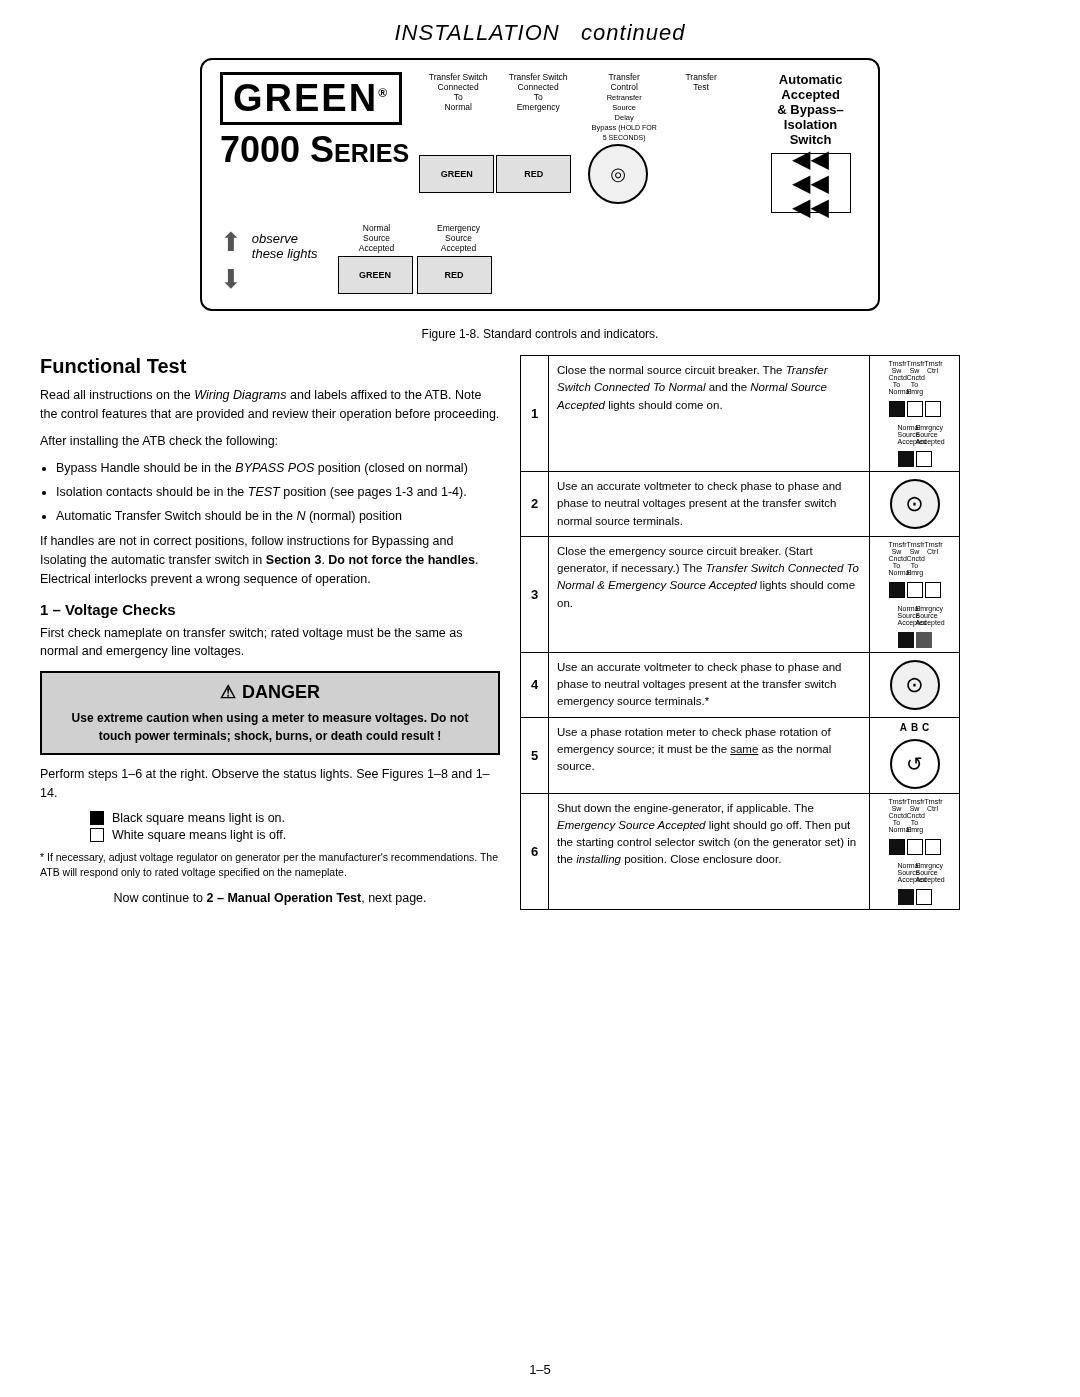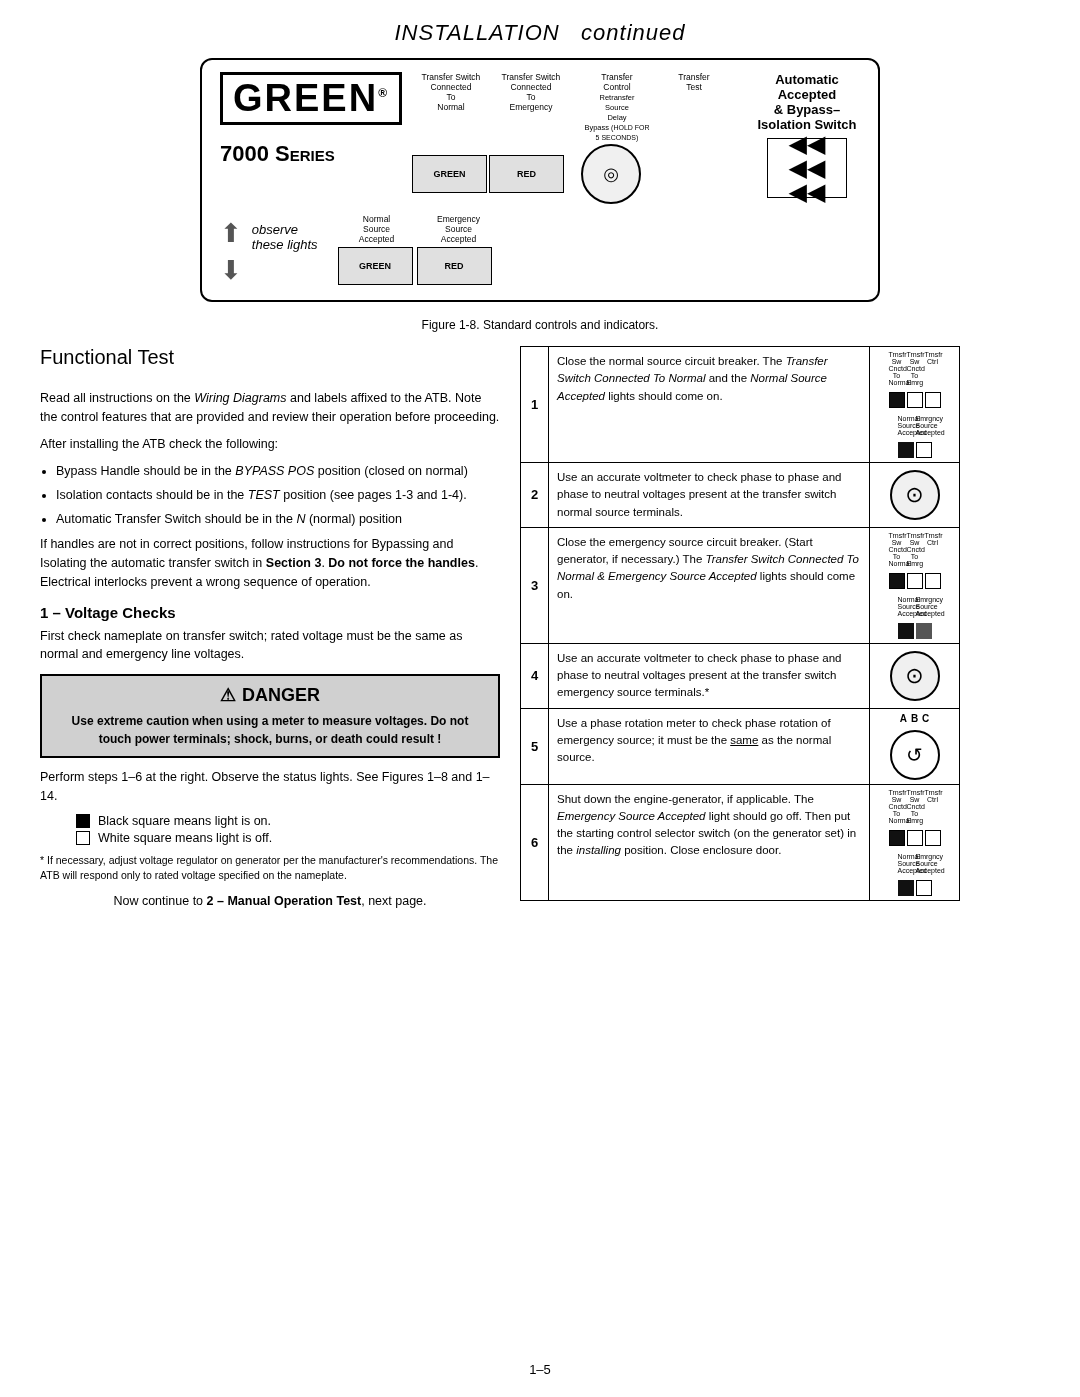--- a/index.html
+++ b/index.html
@@ -57,23 +57,23 @@
       letter-spacing: 2px;
       border: 3px solid #000;
       padding: 2px 10px;
       display: inline-block;
     }
     .asco-brand .reg {
       font-size: 12px;
       vertical-align: super;
     }
     .series-text {
-      font-size: 22px;
-      font-weight: bold;
-      margin-top: 16px;
+      font-size: 36px;
+      font-weight: bold;
+      margin-top: 4px;
     }
     .series-text .series-word {
       font-variant: small-caps;
     }
 
     .product-right {
       display: flex;
       flex-direction: column;
       align-items: center;
       margin-left: 20px;
@@ -143,22 +143,22 @@
     .left-col {
       flex: 1;
       max-width: 460px;
     }
     .right-col {
       flex: 0 0 440px;
     }
 
     h2.section-title {
       font-size: 20px;
-      font-weight: normal;
-      margin-bottom: 20px;
+      font-weight: bold;
+      margin-bottom: 8px;
     }
     .body-text {
       font-size: 12.5px;
       line-height: 1.5;
       margin-bottom: 8px;
     }
     .body-text em {
       font-style: italic;
     }
     .body-text strong {
@@ -202,21 +202,21 @@
     .danger-text {
       font-size: 12px;
       font-weight: bold;
       text-align: center;
       line-height: 1.5;
     }
     .legend-row {
       display: flex;
       align-items: center;
       gap: 8px;
-      margin: 3px 0;
+      margin: 3px 14px;
       font-size: 12.5px;
       padding-left: 36px;
     }
     .black-square {
       width: 14px;
       height: 14px;
       background: #000;
       flex-shrink: 0;
     }
     .white-square {

